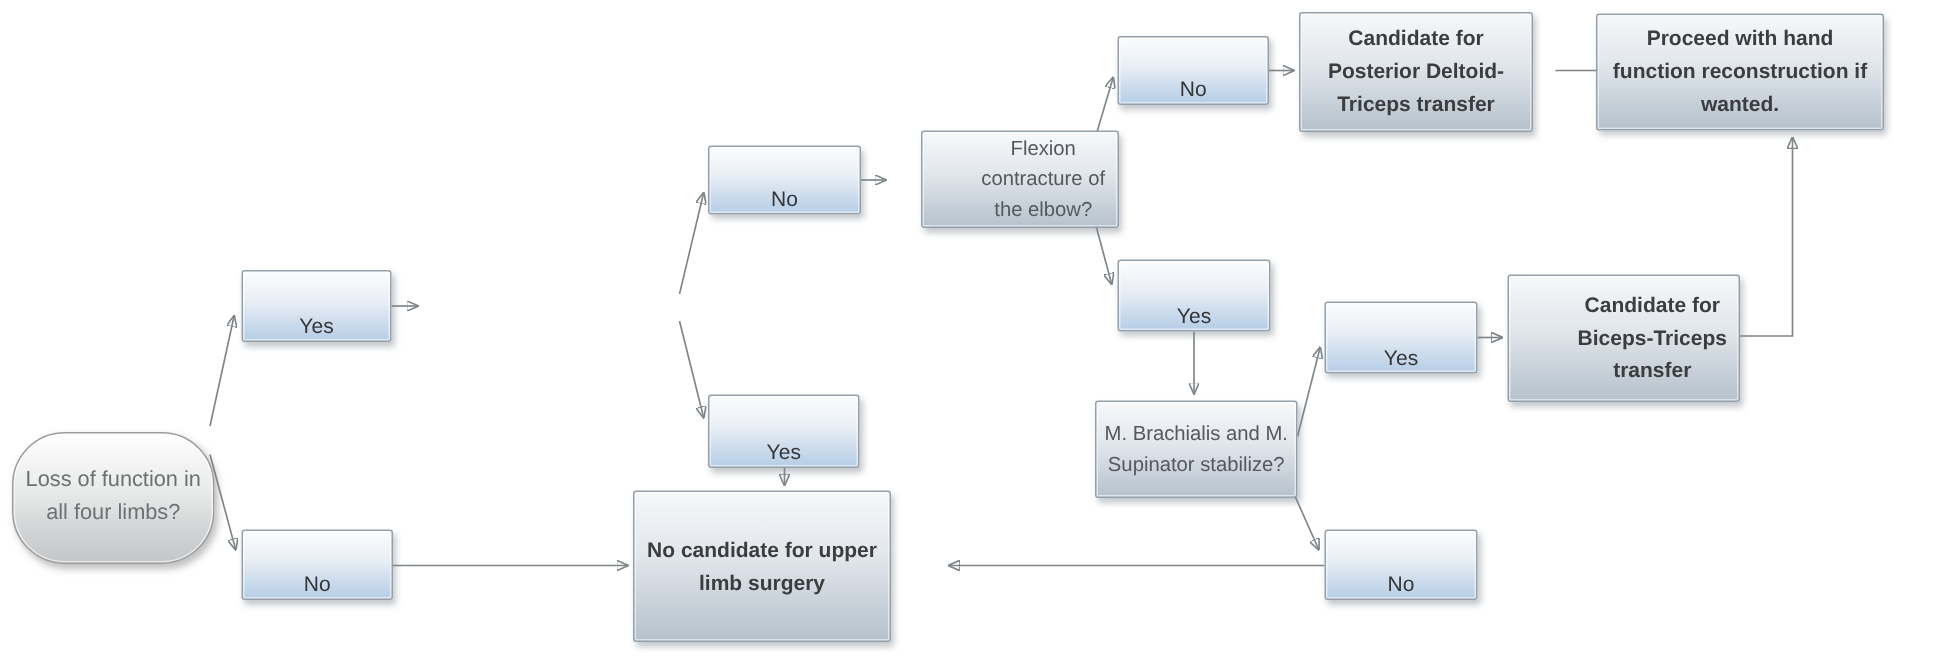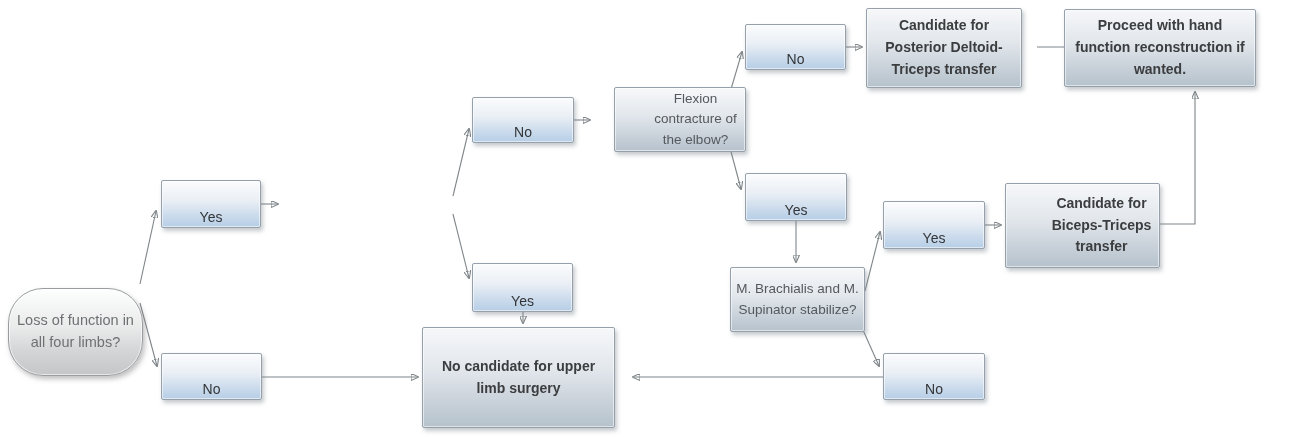--- a/index.html
+++ b/index.html
@@ -143,17 +143,17 @@
   </div>
 
   <div class="node outcome" style="left:1005px; top:183px; width:155px; height:85px;padding-left:43px;">
     <span>Candidate for Biceps-Triceps transfer</span>
   </div>
 
   <div class="node decision" style="left:883px; top:353px; width:102px; height:47px;">
     <span>No</span>
   </div>
 
-  <div class="node outcome" style="left:422px; top:327px; width:193px; height:101px;">
+  <div class="node outcome" style="left:422px; top:327px; width:172px; height:101px;">
     <span>No candidate for upper limb surgery</span>
   </div>
 
 </div>
 
 </body></html>

